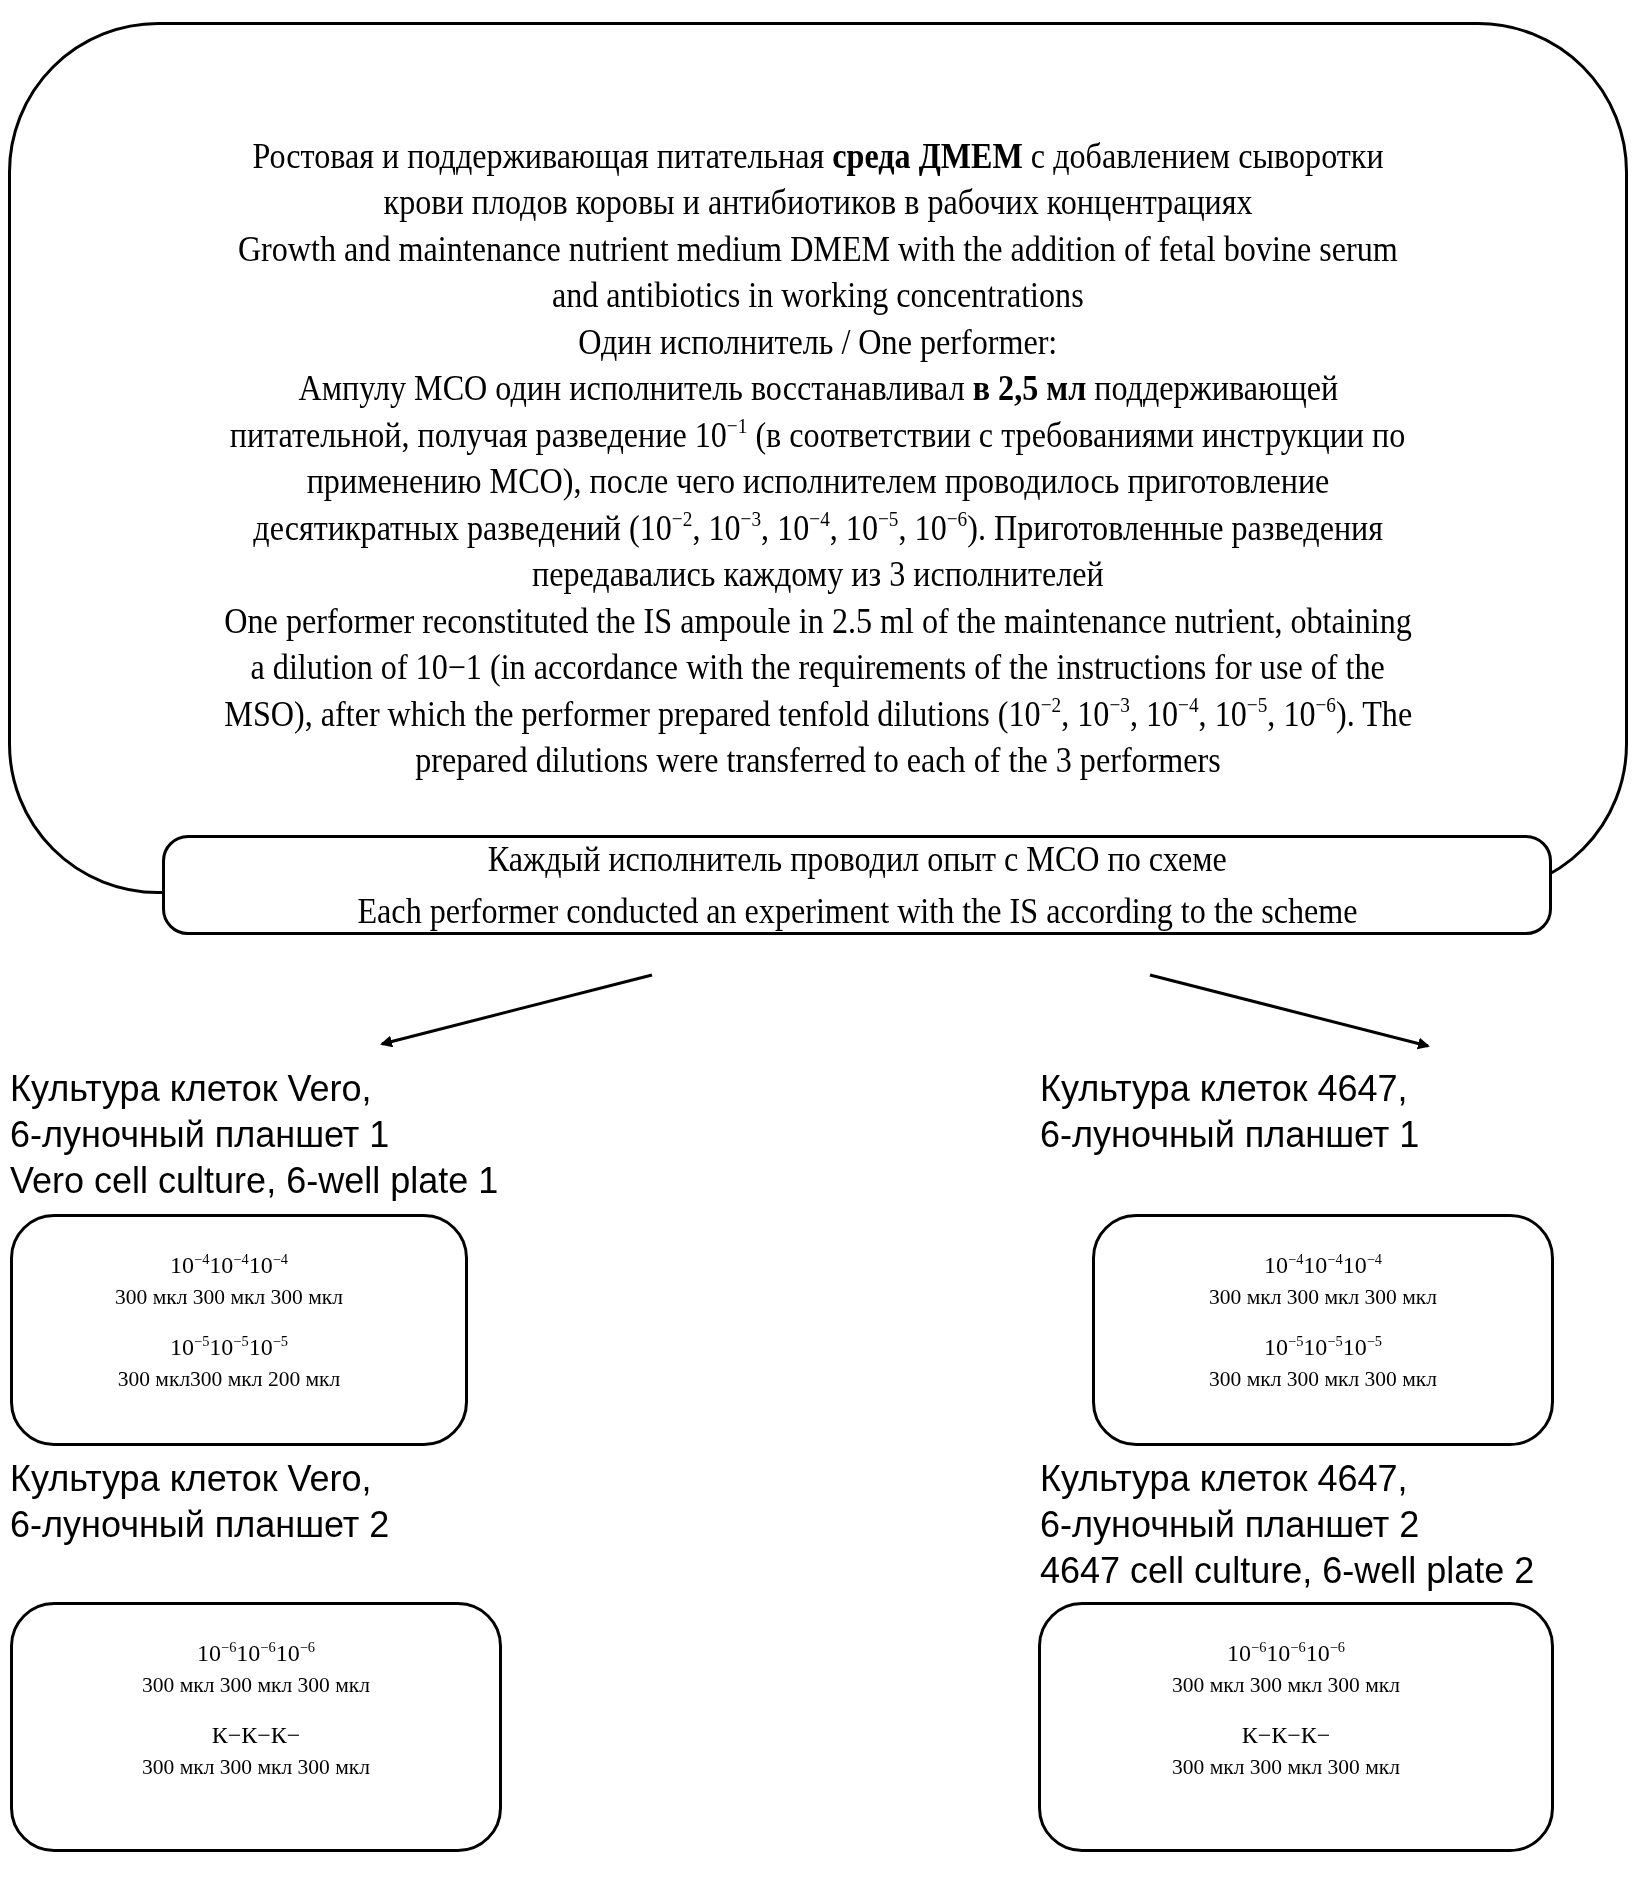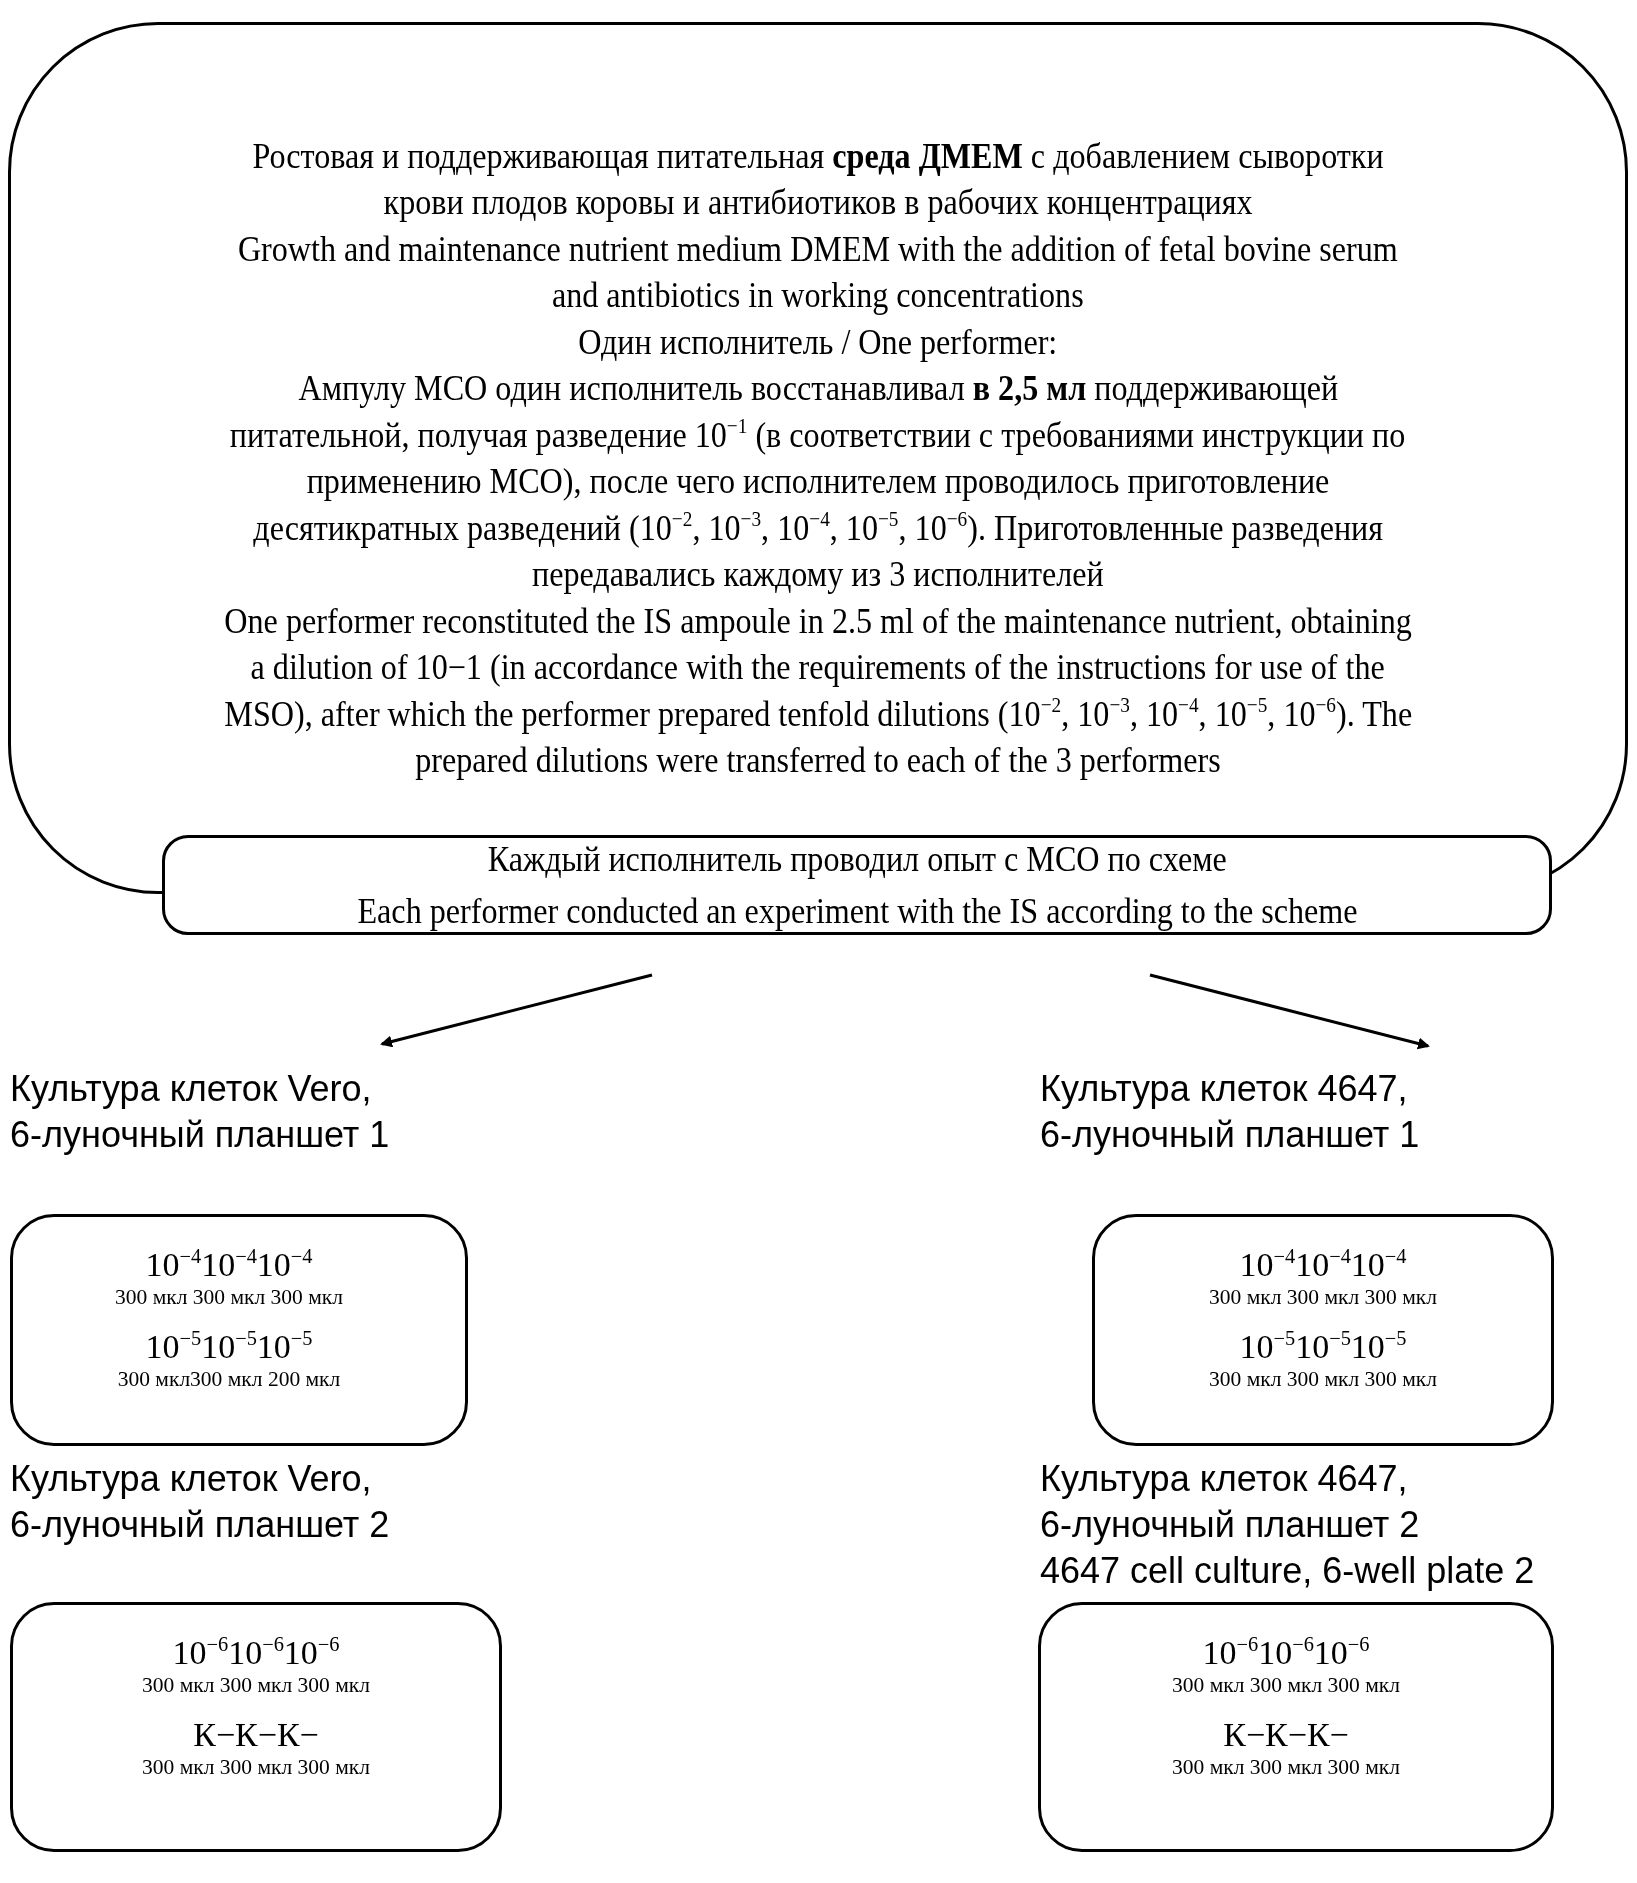--- a/index.html
+++ b/index.html
@@ -29,21 +29,21 @@
     font-size: 35.5px; line-height: 52px; white-space: nowrap;
     transform: scaleX(0.905); transform-origin: center;
   }
   b { font-weight: bold; }
   sup { font-size: 0.6em; vertical-align: 0; position: relative; top: -0.65em; line-height: 0; }
   .plate-label {
     position: absolute; font-size: 36px; line-height: 46px; white-space: nowrap;
     font-family: Liberation Sans, sans-serif;
   }
   .plate-box { border-radius: 44px; justify-content: flex-start; }
-  .well-row-top { font-size: 34px; line-height: 36px; white-space: nowrap; }
+  .well-row-top { font-size: 24px; line-height: 36px; white-space: nowrap; }
   .well-row-vol { font-size: 21.5px; line-height: 28px; white-space: nowrap; text-align: center; }
   .gap { height: 18px; }
   svg.arrows { position: absolute; left: 0; top: 0; }
 </style>
 </head>
 <body>
 
 <svg class="arrows" width="1637" height="1883">
   <defs>
     <marker id="ah" markerWidth="12" markerHeight="12" refX="10" refY="6" orient="auto" markerUnits="userSpaceOnUse">
@@ -73,20 +73,21 @@
 </div>
 
 <div class="box mid-box">
   <div class="line">Каждый исполнитель проводил опыт с МСО по схеме</div>
   <div class="line">Each performer conducted an experiment with the IS according to the scheme</div>
 </div>
 
 <div class="plate-label" style="left:10px; top:1066px;">
   <div>Культура клеток Vero,</div>
   <div>6-луночный планшет 1</div>
+  <div>Vero cell culture, 6-well plate 1</div>
 </div>
 <div class="box plate-box" style="left:10px; top:1214px; width:458px; height:232px; padding-top:30px; padding-right:20px;">
   <div class="well-row-top"><span>10</span><sup>−4</sup><span>10</span><sup>−4</sup><span>10</span><sup>−4</sup></div>
   <div class="well-row-vol">300 мкл 300 мкл 300 мкл</div>
   <div class="gap"></div>
   <div class="well-row-top"><span>10</span><sup>−5</sup><span>10</span><sup>−5</sup><span>10</span><sup>−5</sup></div>
   <div class="well-row-vol">300 мкл300 мкл 200 мкл</div>
 </div>
 
 <div class="plate-label" style="left:10px; top:1456px;">

